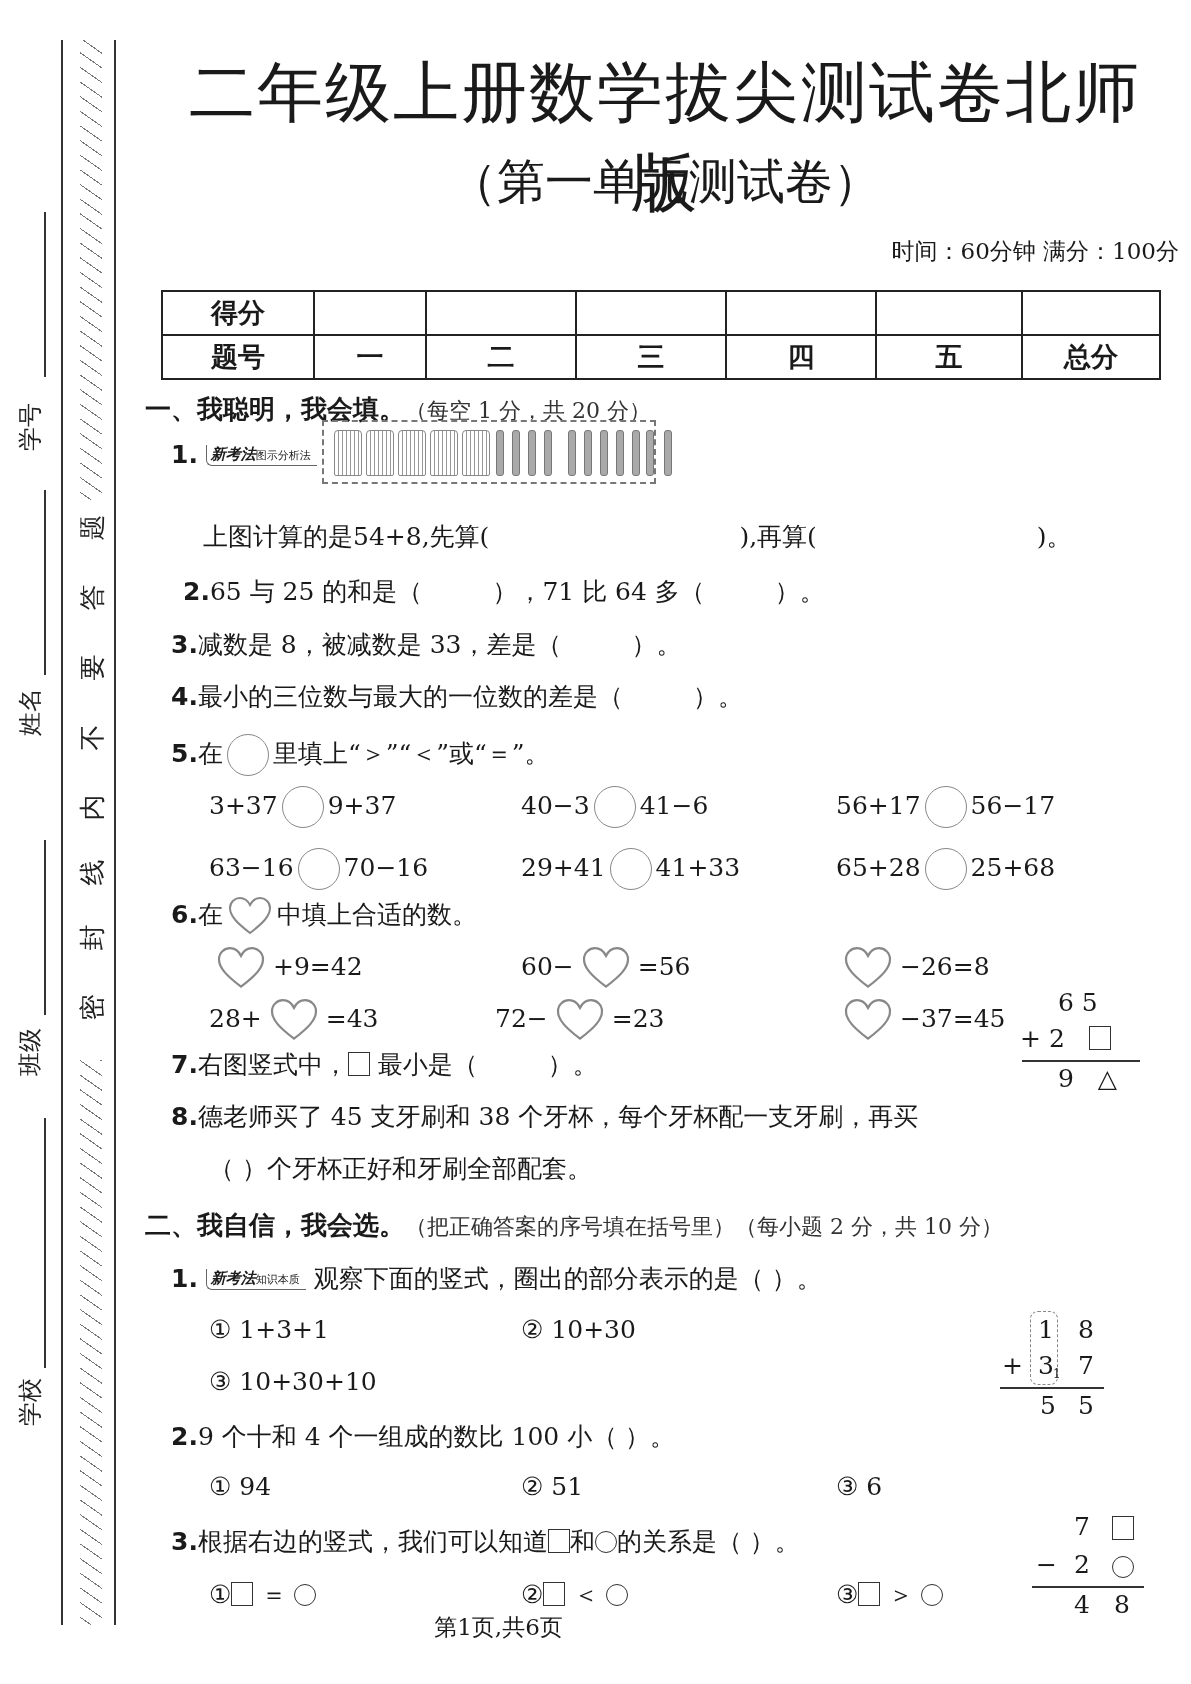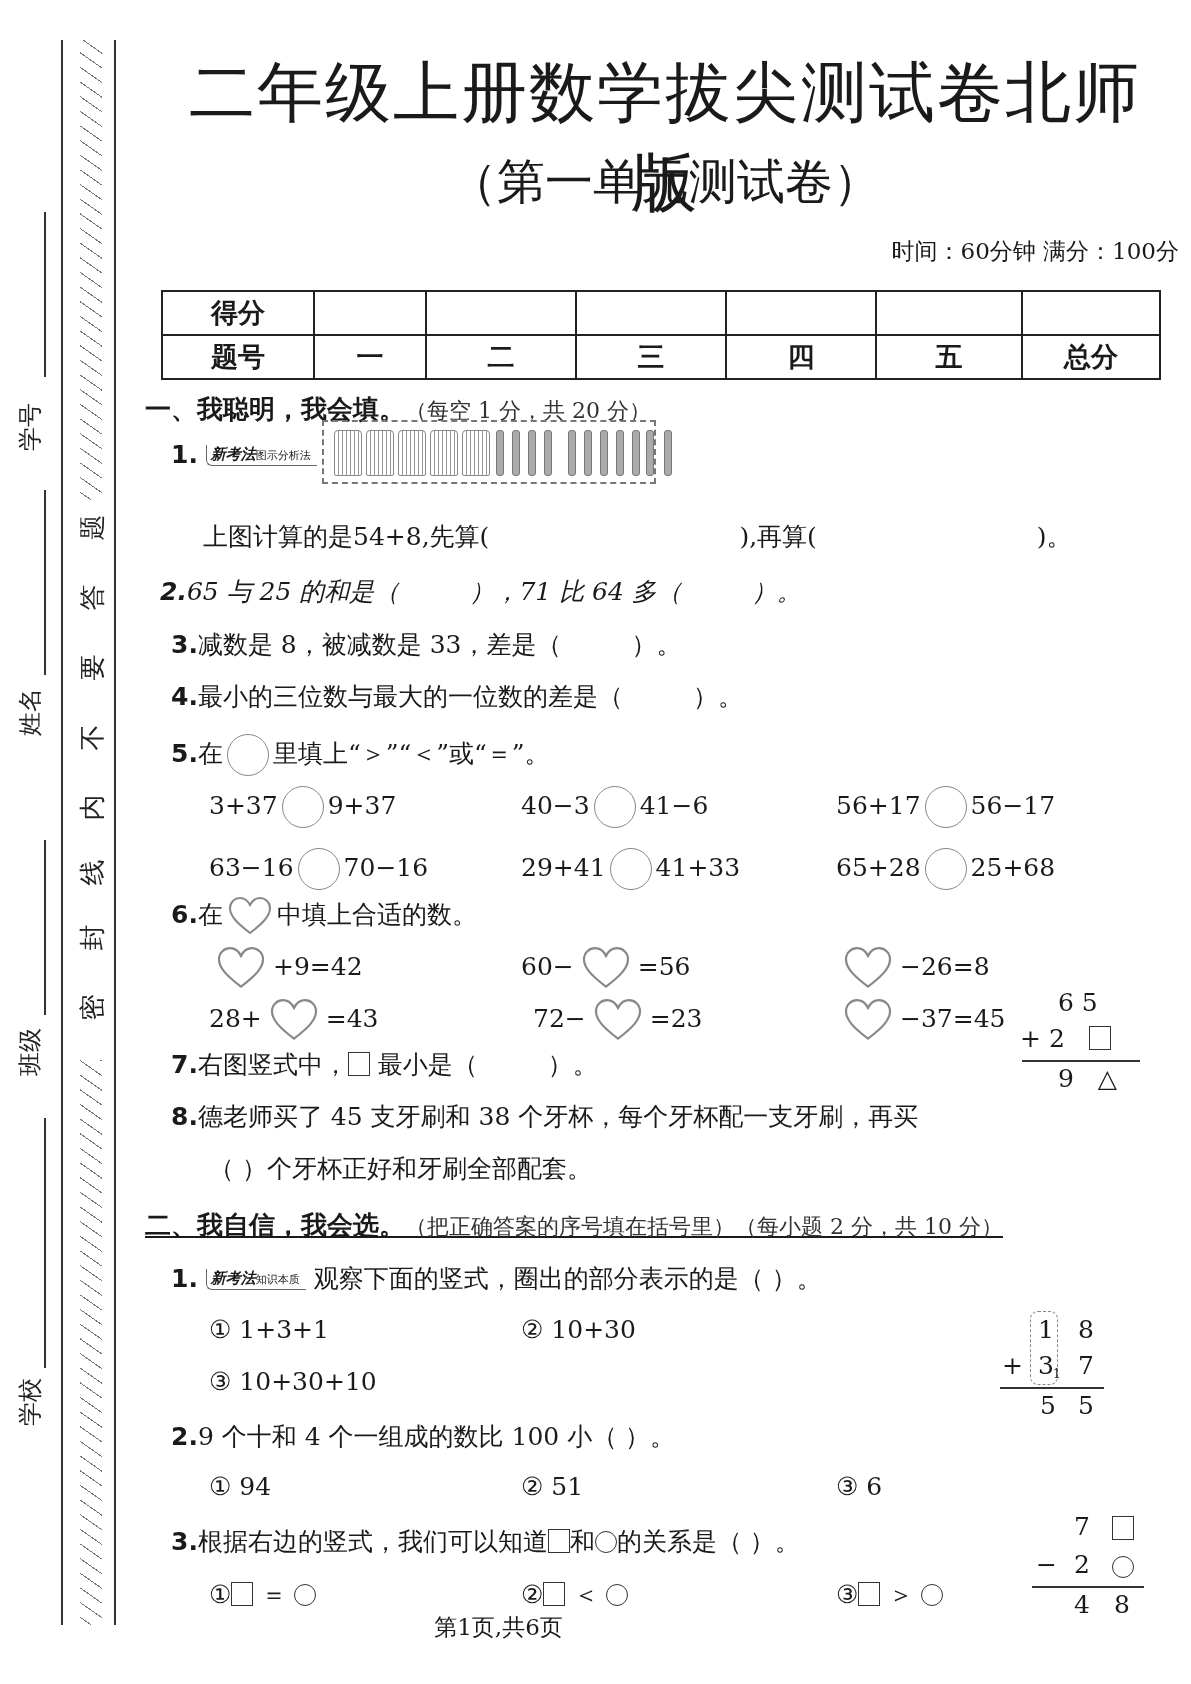--- a/index.html
+++ b/index.html
@@ -138,21 +138,21 @@
   <div class="stick" style="left:292px"></div>
   <div class="stick" style="left:308px"></div>
   <div class="stick" style="left:322px"></div>
   <div class="stick" style="left:340px"></div>
 </div>
 
 <div class="q" style="left:192px;top:520px;">
   <span>上图计算的是54+8,先算(</span><span style="display:inline-block;width:250px"></span><span>),再算(</span><span style="display:inline-block;width:220px"></span><span>)。</span>
 </div>
 
-<div class="q" style="left:149px;top:575px;font-style:italic;">
+<div class="q" style="left:172px;top:575px;">
   <span class="num">2.</span><span>65 与 25 的和是（</span><span style="display:inline-block;width:70px"></span><span>），71 比 64 多（</span><span style="display:inline-block;width:70px"></span><span>）。</span>
 </div>
 
 <div class="q" style="left:160px;top:628px;">
   <span class="num">3.</span><span>减数是 8，被减数是 33，差是（</span><span style="display:inline-block;width:70px"></span><span>）。</span>
 </div>
 
 <div class="q" style="left:160px;top:680px;">
   <span class="num">4.</span><span>最小的三位数与最大的一位数的差是（</span><span style="display:inline-block;width:70px"></span><span>）。</span>
 </div>
@@ -179,21 +179,21 @@
     </svg><span>+9=42</span></div>
 <div class="q" style="left:510px;top:946px;"><span>60−</span><svg class="heart" width="56" height="44" viewBox="0 0 46 40">
       <path d="M23 37 C10 27 3 20 3 12 C3 6 8 2 13 2 C18 2 21 5 23 9 C25 5 28 2 33 2 C38 2 43 6 43 12 C43 20 36 27 23 37 Z" fill="none" stroke="#888" stroke-width="2"></path>
     </svg><span>=56</span></div>
 <div class="q" style="left:825px;top:946px;"><span></span><svg class="heart" width="56" height="44" viewBox="0 0 46 40">
       <path d="M23 37 C10 27 3 20 3 12 C3 6 8 2 13 2 C18 2 21 5 23 9 C25 5 28 2 33 2 C38 2 43 6 43 12 C43 20 36 27 23 37 Z" fill="none" stroke="#888" stroke-width="2"></path>
     </svg><span>−26=8</span></div>
 <div class="q" style="left:198px;top:998px;"><span>28+</span><svg class="heart" width="56" height="44" viewBox="0 0 46 40">
       <path d="M23 37 C10 27 3 20 3 12 C3 6 8 2 13 2 C18 2 21 5 23 9 C25 5 28 2 33 2 C38 2 43 6 43 12 C43 20 36 27 23 37 Z" fill="none" stroke="#888" stroke-width="2"></path>
     </svg><span>=43</span></div>
-<div class="q" style="left:522px;top:998px;"><span>72−</span><svg class="heart" width="56" height="44" viewBox="0 0 46 40">
+<div class="q" style="left:484px;top:998px;"><span>72−</span><svg class="heart" width="56" height="44" viewBox="0 0 46 40">
       <path d="M23 37 C10 27 3 20 3 12 C3 6 8 2 13 2 C18 2 21 5 23 9 C25 5 28 2 33 2 C38 2 43 6 43 12 C43 20 36 27 23 37 Z" fill="none" stroke="#888" stroke-width="2"></path>
     </svg><span>=23</span></div>
 <div class="q" style="left:825px;top:998px;"><span></span><svg class="heart" width="56" height="44" viewBox="0 0 46 40">
       <path d="M23 37 C10 27 3 20 3 12 C3 6 8 2 13 2 C18 2 21 5 23 9 C25 5 28 2 33 2 C38 2 43 6 43 12 C43 20 36 27 23 37 Z" fill="none" stroke="#888" stroke-width="2"></path>
     </svg><span>−37=45</span></div>
 
 <div class="q" style="left:160px;top:1048px;">
   <span class="num">7.</span><span>右图竖式中，</span><span class="box"></span> <span>最小是（</span><span style="display:inline-block;width:70px"></span><span>）。</span>
 </div>
 <div class="vert" style="left:1020px;top:988px;width:125px;height:110px;">
@@ -205,21 +205,21 @@
   <div class="row" style="left:38px;top:76px;">
     <span>9</span>&nbsp;&nbsp;&nbsp;<span>△</span>
   </div>
 </div>
 
 <div class="q" style="left:160px;top:1100px;">
   <span class="num">8.</span><span>德老师买了 45 支牙刷和 38 个牙杯，每个牙杯配一支牙刷，再买</span>
 </div>
 <div class="q" style="left:198px;top:1152px;">（        ）个牙杯正好和牙刷全部配套。</div>
 
-<div class="sec" style="top:1208px;text-decoration:underline;">
+<div class="sec" style="top:1208px;">
   <b>二、我自信，我会选。</b><span class="note">（把正确答案的序号填在括号里）（每小题 2 分，共 10 分）</span>
 </div>
 
 <div class="q" style="left:160px;top:1262px;">
   <span class="num">1.</span>
   <span class="badge"><span>新考法</span><small>知识本质</small></span>
   <span>观察下面的竖式，圈出的部分表示的是（        ）。</span>
 </div>
 <div class="q" style="left:198px;top:1315px;">① 1+3+1</div>
 <div class="q" style="left:510px;top:1315px;">② 10+30</div>

